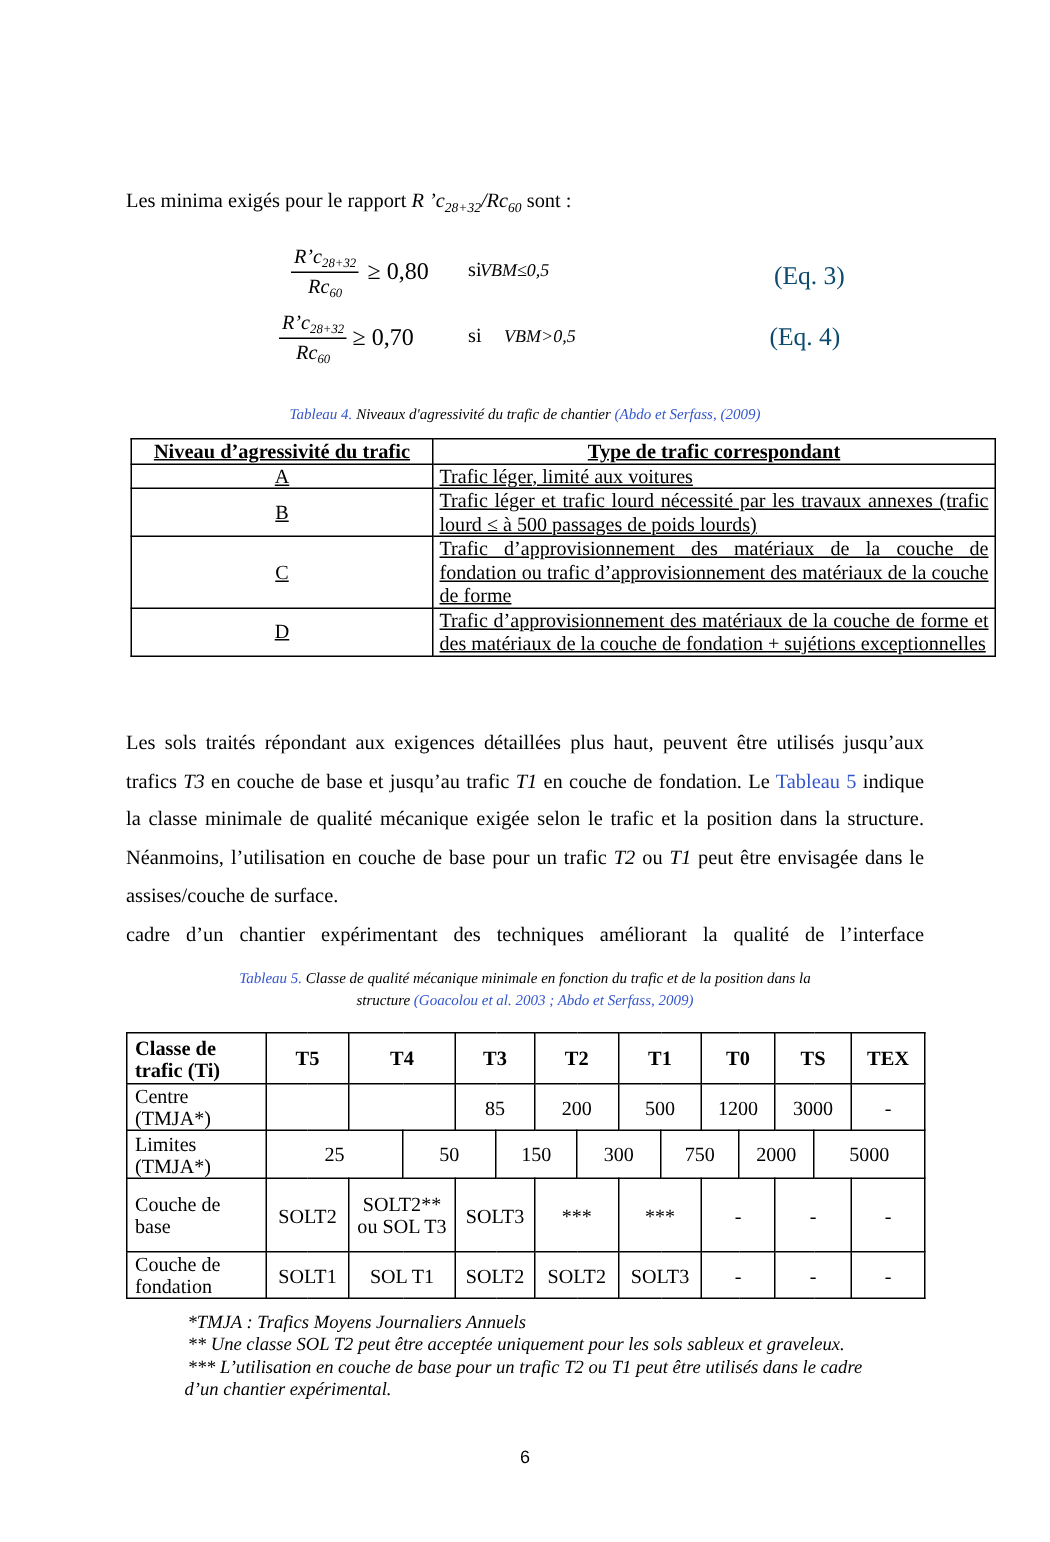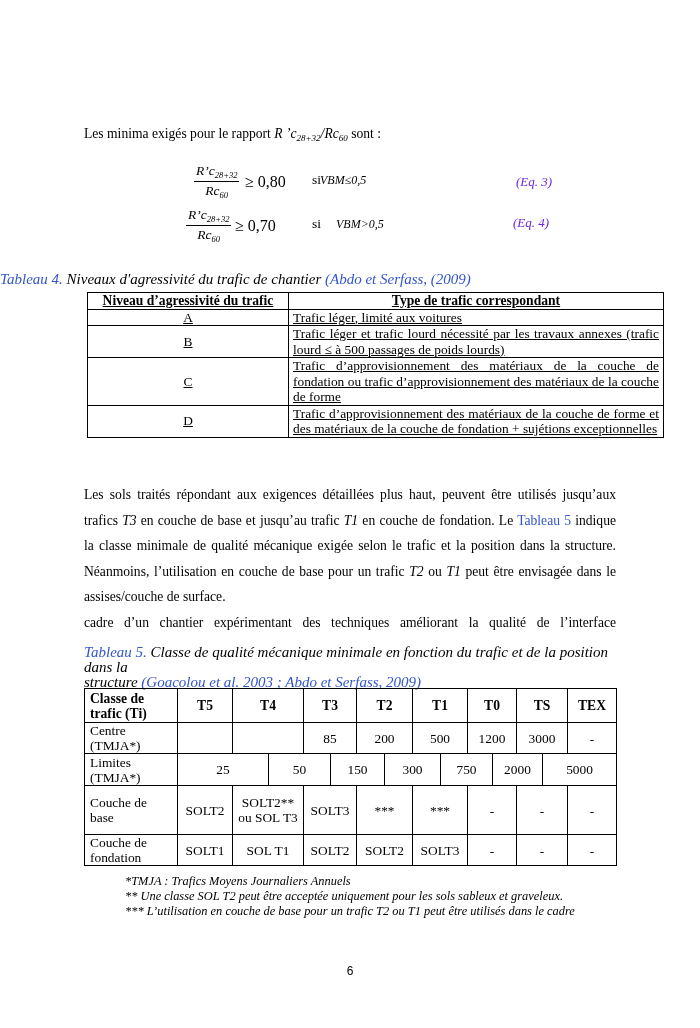--- a/index.html
+++ b/index.html
@@ -17,24 +17,24 @@
 
   
   .eq { position: absolute; height: 40px; }
   .frac { position: absolute; display: inline-block; text-align: center; font-style: italic; font-size: 13.5px; }
   .frac .num { display: block; padding: 0 2px 1px; border-bottom: 1px solid #000; white-space: nowrap; }
   .frac .den { display: block; padding-top: 1px; }
   .frac sub { font-size: 8.5px; }
   .ge { position: absolute; font-size: 16px; white-space: nowrap; }
   .si { position: absolute; font-size: 13.5px; }
   .cond { position: absolute; font-style: italic; font-size: 12px; }
-  .eqno { position: absolute; font-style: italic; font-size: 13px; color: #6d28d9; }
-
-  
-  .caption { position: absolute; font-style: italic; font-size: 15px; text-align: left; }
+  .eqno { position: absolute; font-size: 17px; color: #0c4a6e; }
+
+  
+  .caption { position: absolute; font-style: italic; font-size: 10px; text-align: center; }
 
   
   table { border-collapse: collapse; position: absolute; }
   #t4 { left: 87px; top: 292px; width: 577px; font-size: 13.4px; text-decoration: underline; }
   #t4 td, #t4 th { border: 1.3px solid #000; padding: 0 4px; line-height: 15.5px; vertical-align: middle; }
   #t4 th { font-weight: bold; text-align: center; font-size: 13.6px; height: 15px; }
   #t4 td.c1 { text-align: center; width: 192px; }
   #t4 td.c2 { text-align: justify; text-align-last: left; }
 
   
@@ -207,15 +207,16 @@
     <td colspan="2">-</td>
     <td colspan="2">-</td>
   </tr>
 </tbody>
   </table>
 
 <div id="notes" class="abs">
   <div>*TMJA : Trafics Moyens Journaliers Annuels</div>
   <div>** Une classe SOL T2 peut être acceptée uniquement pour les sols sableux et graveleux.</div>
   <div>*** L’utilisation en couche de base pour un trafic T2 ou T1 peut être utilisés dans le cadre</div>
+  <div class="cont">d’un chantier expérimental.</div>
 </div>
 
 <div id="pagenum" class="abs">6</div>
 
 </body></html>

